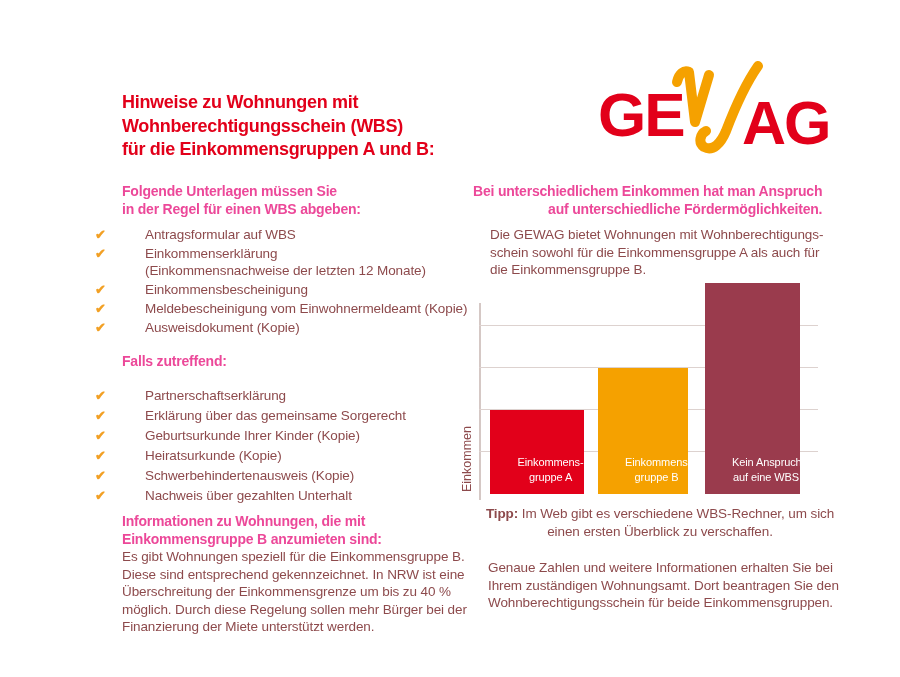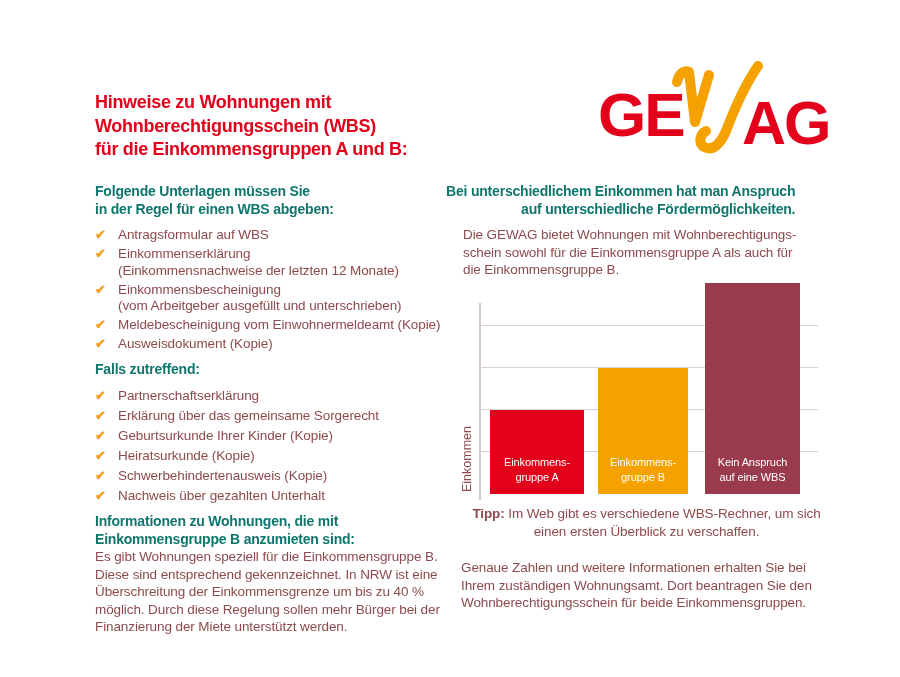--- a/index.html
+++ b/index.html
@@ -2,40 +2,40 @@
 <html><head>
 <meta charset="utf-8">
 <style>
   html,body{margin:0;padding:0;background:#f2f2f2;}
   .page{
     position:relative;width:900px;height:677px;background:#ffffff;
     font-family:"Liberation Sans", sans-serif;overflow:hidden;margin:0 auto;
     color:#8d4a4c;
   }
   .abs{position:absolute;}
-  .ln{white-space:nowrap;}
+  .ln{white-space:nowrap;margin-left:27px;}
 
   
   .title{left:95px;top:91px;font-size:18px;font-weight:bold;color:#e2001a;
          line-height:23.5px;letter-spacing:-0.3px;}
 
   
   .logo-ge{left:598px;top:84px;font-size:62px;line-height:62px;font-weight:bold;
            color:#e2001a;letter-spacing:-2px;}
   .logo-ag{left:742px;top:92px;font-size:61px;line-height:62px;font-weight:bold;
            color:#e2001a;letter-spacing:-2px;}
   .logo-w{left:668px;top:60px;width:96px;height:96px;}
 
   
-  .subhead{font-size:14px;font-weight:bold;color:#0f766e;line-height:17.5px;letter-spacing:-0.2px;}
+  .subhead{font-size:14px;font-weight:bold;color:#ec4899;line-height:17.5px;letter-spacing:-0.2px;}
   .body-par{font-size:13.5px;line-height:17.5px;color:#8d4a4c;letter-spacing:-0.1px;}
 
   .h-left1{left:95px;top:183px;}
   .list1{left:95px;top:227px;}
-  .h-left2{left:95px;top:361px;}
+  .h-left2{left:95px;top:353px;}
   .list2{left:95px;top:388px;}
   .h-left3{left:95px;top:513px;}
   .par-left{left:95px;top:548px;}
 
   .h-right{left:446px;top:183px;text-align:right;}
   .par-right-intro{left:463px;top:226px;}
   .par-right-outro{left:461px;top:559px;}
 
   
   .check-item{display:flex;align-items:flex-start;margin-bottom:2.5px;
@@ -97,21 +97,20 @@
         <span class="check">✔</span>
         <div>
           <div class="ln">Einkommenserklärung</div>
           <div class="ln">(Einkommensnachweise der letzten 12 Monate)</div>
         </div>
       </div>
       <div class="check-item">
         <span class="check">✔</span>
         <div>
           <div class="ln">Einkommensbescheinigung</div>
-          <div class="ln">(vom Arbeitgeber ausgefüllt und unterschrieben)</div>
         </div>
       </div>
       <div class="check-item">
         <span class="check">✔</span>
         <div>
           <div class="ln">Meldebescheinigung vom Einwohnermeldeamt (Kopie)</div>
         </div>
       </div>
       <div class="check-item">
         <span class="check">✔</span>

